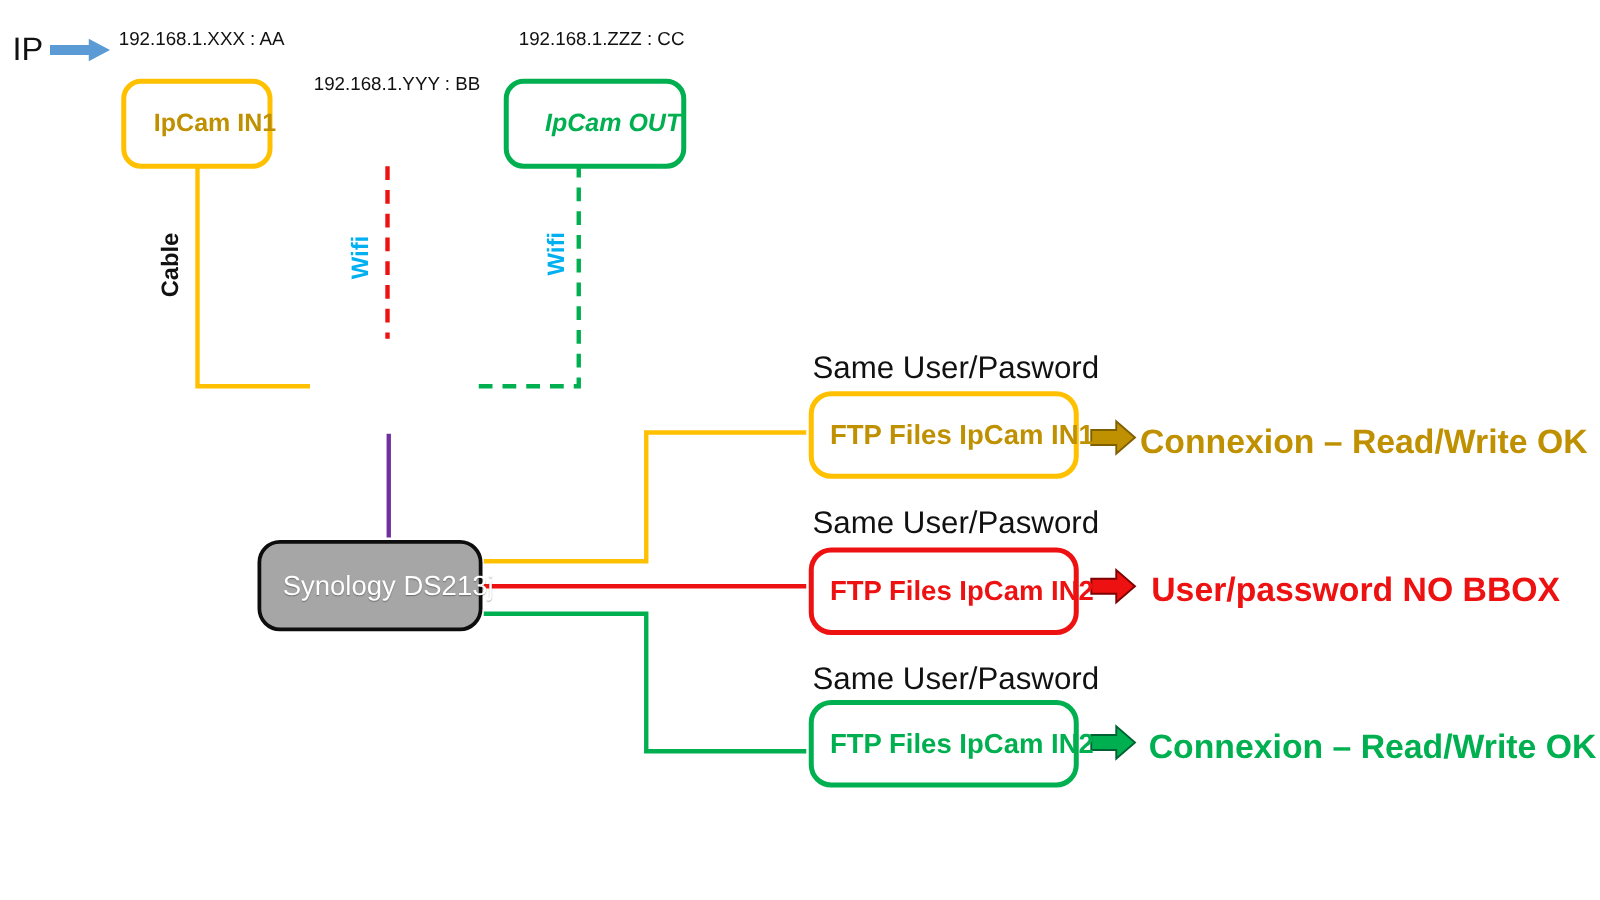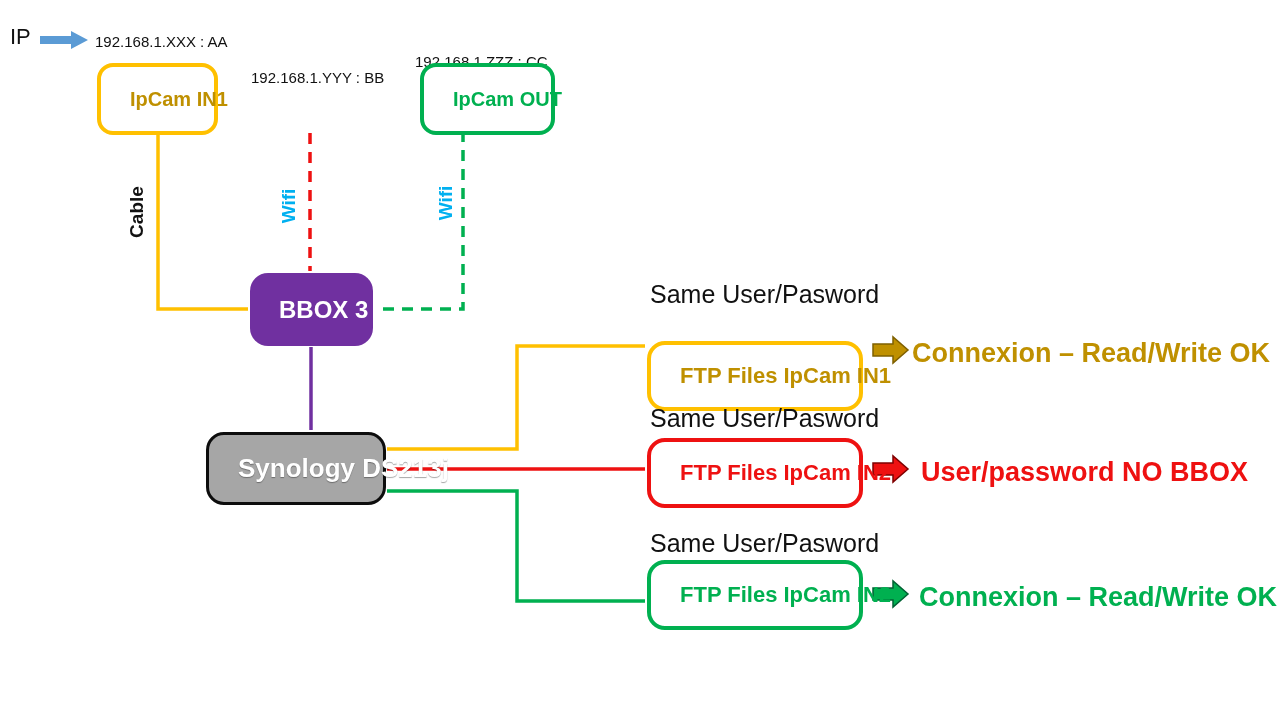--- a/index.html
+++ b/index.html
@@ -37,54 +37,54 @@
   .ip-arrow { fill: var(--ip_arrow_blue); }
   .block-arrow-gold  { fill: var(--dark_gold); stroke: var(--dark_gold_edge); stroke-width: 1.5; }
   .block-arrow-red   { fill: var(--red);       stroke: var(--dark_red_edge);  stroke-width: 1.5; }
   .block-arrow-green { fill: var(--green);     stroke: var(--dark_green_edge);stroke-width: 1.5; }
 
   .abs { position: absolute; z-index: 1; }
 
   .node {
     position: absolute; z-index: 1;
     box-sizing: border-box;
-    display: flex; align-items: center; 
+    display: flex; align-items: center; justify-content: center;
     background: #ffffff;
     border-radius: 16px;
     font-weight: bold;
     white-space: nowrap;
     padding-left: 29px;
   }
   .cam  { width: 121px; height: 72px; top: 63px; border: 4px solid; font-size: 20px; }
   #cam1 { left: 97px;  border-color: var(--gold);  color: var(--dark_gold); }
   #cam2 { left: 250px; border-color: var(--red);   color: var(--red); }
-  #cam3 { left: 420px; width: 135px; border-color: var(--green); color: var(--green); }
+  #cam3 { left: 403px; width: 146px; border-color: var(--green); color: var(--green); font-style: italic; }
 
   #router {
     left: 250px; top: 273px; width: 123px; height: 73px;
     background: var(--purple); color: #ffffff;
     border-radius: 18px; font-size: 24px; font-weight: 600;
   }
   #nas {
     left: 206px; top: 432px; width: 180px; height: 73px;
     background: var(--gray_fill); color: #ffffff;
     border: 3px solid var(--black_edge); border-radius: 18px;
-    font-size: 26px; font-weight: bold;
+    font-size: 22px; font-weight: normal;
     text-shadow: 0 1px 1px rgba(0,0,0,0.35);
   }
   .ftp  { left: 647px; width: 216px; height: 70px; border: 4px solid; border-radius: 18px; font-size: 22px; }
-  #ftp1 { top: 313px; border-color: var(--gold);  color: var(--dark_gold); margin-top: 28px; }
+  #ftp1 { top: 313px; border-color: var(--gold);  color: var(--dark_gold); }
   #ftp2 { top: 438px; border-color: var(--red);   color: var(--red); }
   #ftp3 { top: 560px; border-color: var(--green); color: var(--green); }
 
-  .ip-title { left: 10px; top: 24px; font-size: 22px; color: var(--text_black); }
-  .addr { top: 33px; font-size: 15px; color: var(--text_black); white-space: nowrap; }
+  .ip-title { left: 10px; top: 24px; font-size: 26px; color: var(--text_black); }
+  .addr { top: 23px; font-size: 15px; color: var(--text_black); white-space: nowrap; }
   #addr1 { left: 95px; }
   #addr2 { left: 251px; margin-top: 36px; }
-  #addr3 { left: 415px; margin-top: 20px; }
+  #addr3 { left: 415px; }
 
   .vlabel {
     width: 64px; text-align: center;
     transform: rotate(-90deg);
     font-size: 19px; font-weight: bold;
     white-space: nowrap;
   }
   #cable-label { left: 105px; top: 201px; color: var(--text_black); }
   #wifi1-label { left: 257px; top: 195px; color: var(--wifi_blue); }
   #wifi2-label { left: 414px; top: 192px; color: var(--wifi_blue); }
@@ -132,23 +132,20 @@
     <span>IpCam IN1</span>
   </div>
   <div class="node cam" id="cam3">
     <span>IpCam OUT</span>
   </div>
 
   <div class="abs vlabel" id="cable-label">Cable</div>
   <div class="abs vlabel" id="wifi1-label">Wifi</div>
   <div class="abs vlabel" id="wifi2-label">Wifi</div>
 
-  <div class="node" id="router">
-    <span>BBOX 3</span>
-  </div>
   <div class="node" id="nas">
     <span>Synology DS213j</span>
   </div>
 
   <div class="abs note" id="note1">Same User/Pasword</div>
   <div class="node ftp" id="ftp1">
     <span>FTP Files IpCam IN1</span>
   </div>
   <div class="abs result" id="result1">Connexion – Read/Write OK</div>
 

